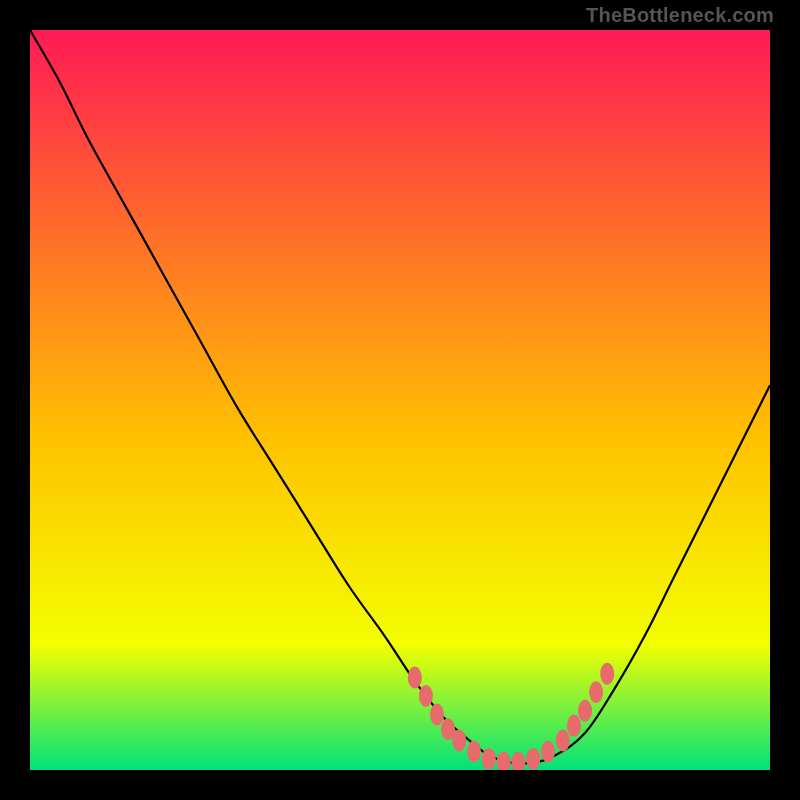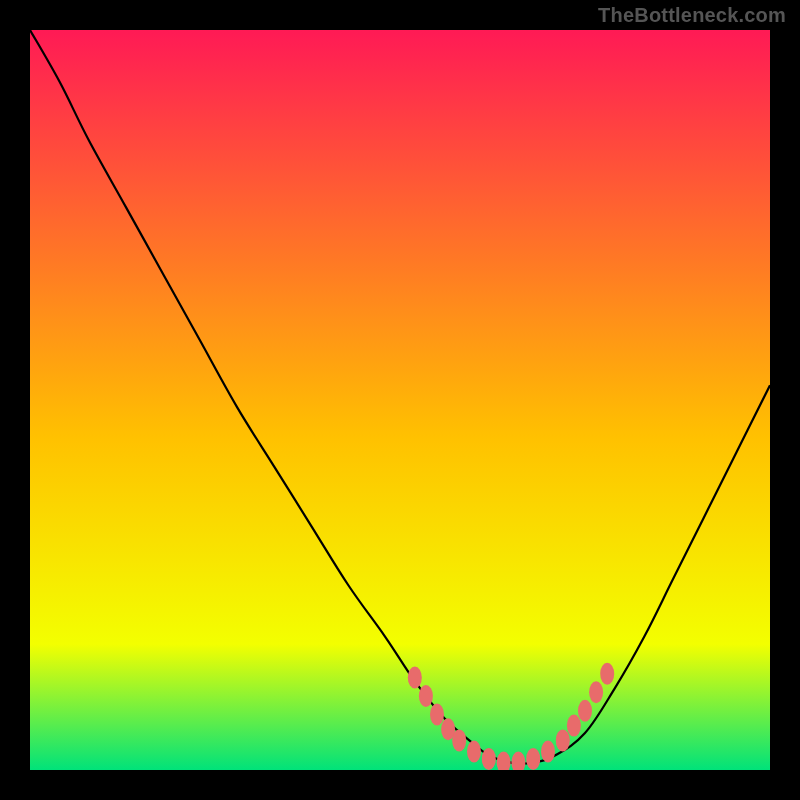--- a/index.html
+++ b/index.html
@@ -11,21 +11,21 @@
   .frame {
     width: 800px;
     height: 800px;
     position: relative;
     background: #000;
     overflow: hidden;
   }
   .watermark {
     position: absolute;
     top: 4px;
-    right: 14px;
+    right: 26px;
     color: #555;
     font-size: 20px;
     font-weight: 600;
     letter-spacing: 0.2px;
     z-index: 5;
   }
   .plot {
     position: absolute;
     left: 30px;
     top: 30px;

